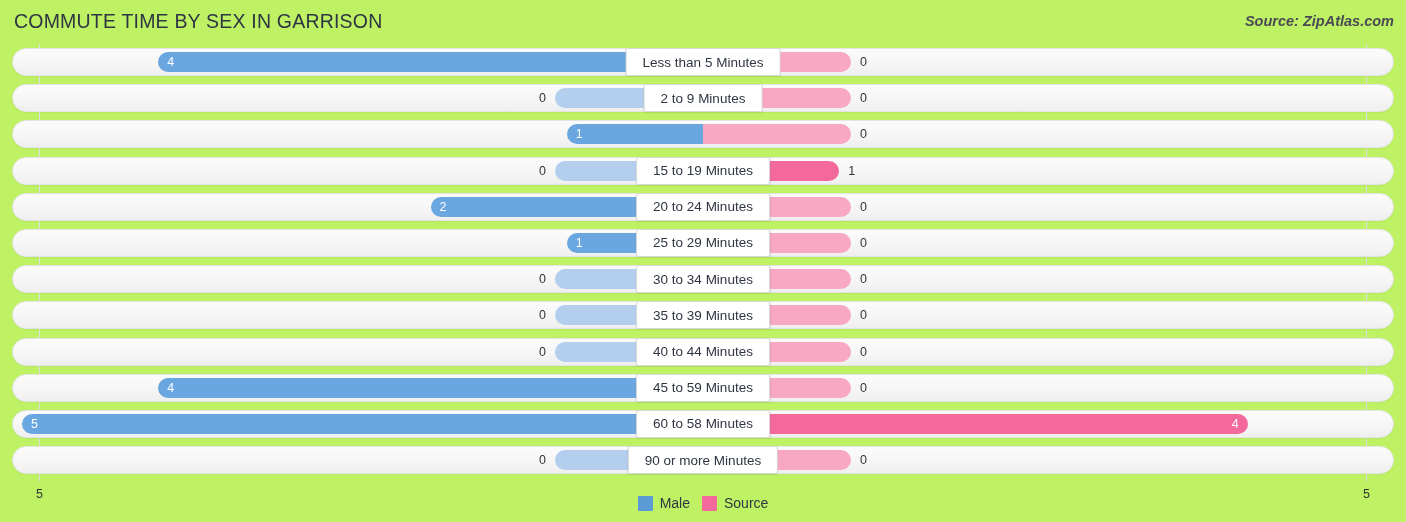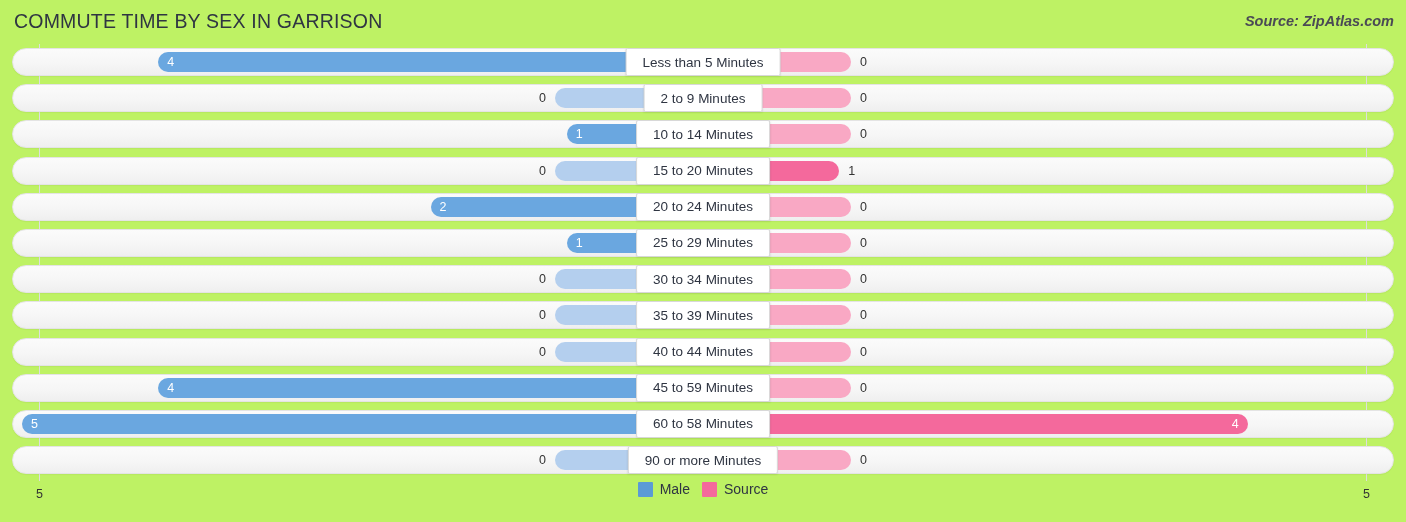--- a/index.html
+++ b/index.html
@@ -144,21 +144,21 @@
     position: absolute;
     top: 6px;
     font-size: 12.5px;
     color: #333333;
   }
   #axis-end-left  { left: 36px; }
   #axis-end-right { right: 36px; }
 
   #legend {
     position: absolute;
-    left: 0; top: 0;
+    left: 0; top: 14px;
     width: 1406px;
     display: flex;
     align-items: center;
     justify-content: center;
     gap: 12px;
   }
   .legend-item {
     display: flex;
     align-items: center;
     gap: 7px;
@@ -203,29 +203,28 @@
           <div class="outer-value right" style="left: 860px;">0</div>
           <div class="cat-pill">2 to 9 Minutes</div>
         </div>
         <div class="row">
           <div class="row-track"></div>
           <div class="bar male" style="left: 566.8px; width: 136.2px; background: rgb(106, 167, 224);">
             <span class="bar-inner-value">1</span>
           </div>
           <div class="bar female zero" style="left: 703px; width: 148px; background: rgb(249, 168, 196);"></div>
           <div class="outer-value right" style="left: 860px;">0</div>
-          <div class="cat-pill">10 to 14 Minutes</div>
         </div>
         <div class="row">
           <div class="row-track"></div>
           <div class="bar male zero" style="left: 555px; width: 148px; background: rgb(180, 207, 238);"></div>
           <div class="outer-value left" style="right: 860px;">0</div>
           <div class="bar female" style="left: 703px; width: 136.2px; background: rgb(244, 105, 156);"></div>
           <div class="outer-value right" style="left: 848.2px;">1</div>
-          <div class="cat-pill">15 to 20 Minutes</div>
+          <div class="cat-pill">15 to 19 Minutes</div>
         </div>
         <div class="row">
           <div class="row-track"></div>
           <div class="bar male" style="left: 430.6px; width: 272.4px; background: rgb(106, 167, 224);">
             <span class="bar-inner-value">2</span>
           </div>
           <div class="bar female zero" style="left: 703px; width: 148px; background: rgb(249, 168, 196);"></div>
           <div class="outer-value right" style="left: 860px;">0</div>
           <div class="cat-pill">20 to 24 Minutes</div>
         </div>

